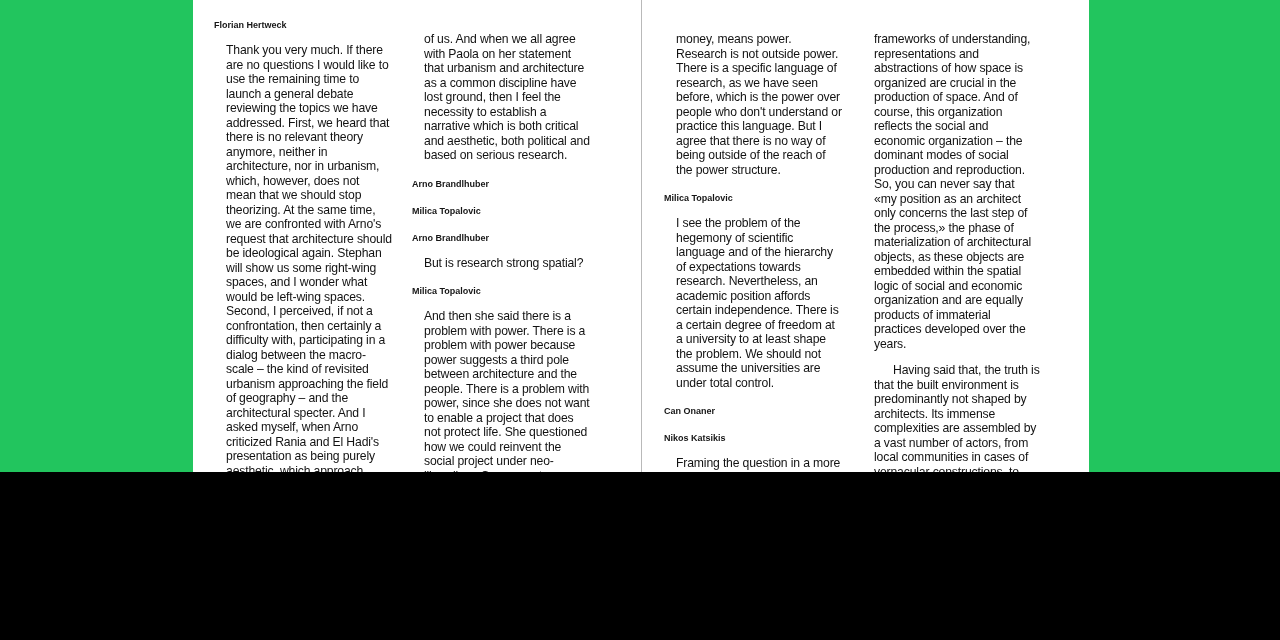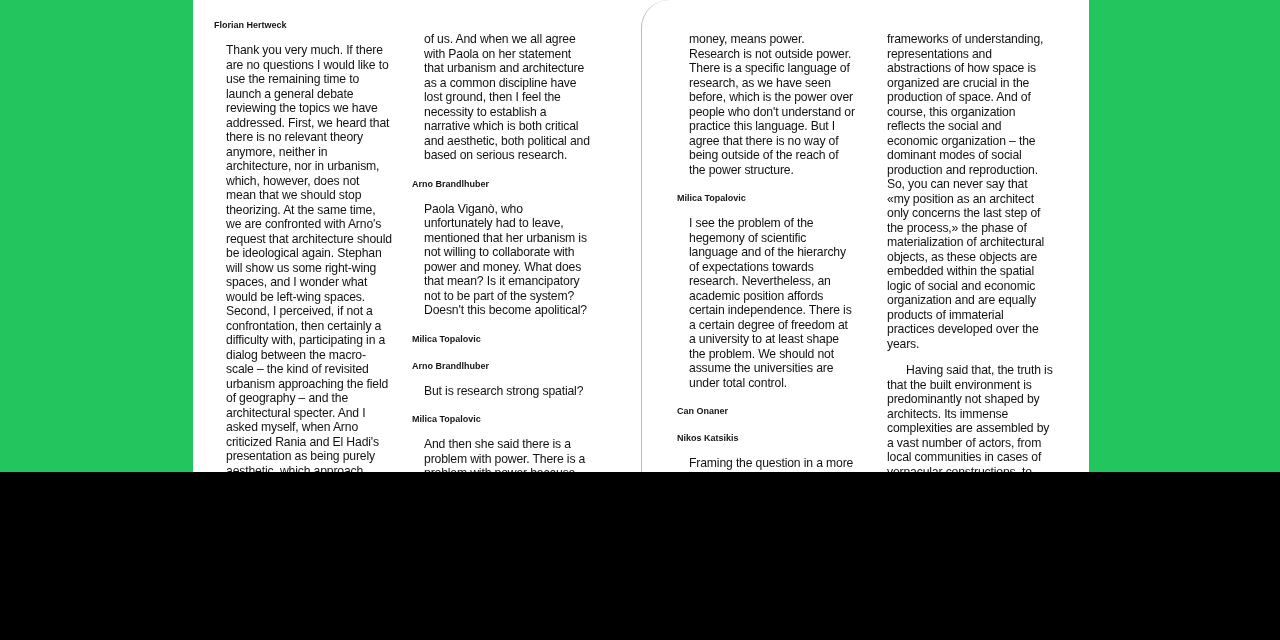--- a/index.html
+++ b/index.html
@@ -17,21 +17,21 @@
     background: #ffffff;
     display: flex;
   }
   .page {
     position: relative;
     width: 448px; height: 640px;
     box-sizing: border-box;
     overflow: hidden;
   }
   .page-left  { padding: 20px 40px 0 21px; }
-  .page-right { padding: 20px 20px 0 35px; border-left: 1px solid #b9b9b9; border-radius: 28px; }
+  .page-right { padding: 20px 20px 0 22px; border-left: 1px solid #b9b9b9; }
   .columns { display: flex; gap: 8px; }
   .col { width: 190px; flex: 0 0 190px; }
   .block { margin: 0; }
   .block + .block { margin-top: 16px; }
   .speaker {
     font-size: 9px;
     font-weight: bold;
     color: #161616;
     line-height: 11px;
     margin: 0 0 3px 0;
@@ -73,21 +73,20 @@
             <div class="speaker">Florian Hertweck</div>
             <p class="body-text">Thank you very much. If there are no questions I would like to use the remaining time to launch a general debate reviewing the topics we have addressed. First, we heard that there is no relevant theory anymore, neither in architecture, nor in urbanism, which, however, does not mean that we should stop theorizing. At the same time, we are confronted with Arno's request that architecture should be ideological again. Stephan will show us some right-wing spaces, and I wonder what would be left-wing spaces. Second, I perceived, if not a confrontation, then certainly a difficulty with, participating in a dialog between the macro-scale – the kind of revisited urbanism approaching the field of geography – and the architectural specter. And I asked myself, when Arno criticized Rania and El Hadi's presentation as being purely aesthetic, which approach would be more utopian? Is it Hans-Jochen Vogel's idea of a ground within which the public interest is embedded because it belongs entirely to the public authority, or is it this ultra-aesthetic representation of utopian, even extra-terrestrial, situations? Because as we all know, utopian images, especially in the 1960s and 1970s, had a tremendous impact on the discourse and also on the production of space. But the critique of communication in a circle of architects and specialists linked directly to architecture, which has become an economy by itself as Bart emphasized, stays in this room, and it concerns all</p>
           </div>
         </div>
         <div class="col">
           <div class="block">
             <p class="body-text">of us. And when we all agree with Paola on her statement that urbanism and architecture as a common discipline have lost ground, then I feel the necessity to establish a narrative which is both critical and aesthetic, both political and based on serious research.</p>
           </div>
           <div class="block">
             <div class="speaker">Arno Brandlhuber</div>
-            <p class="body-text">Paola Viganò, who unfortunately had to leave, mentioned that her urbanism is not willing to collaborate with power and money. What does that mean? Is it emancipatory not to be part of the system? Doesn't this become apolitical?</p>
           </div>
           <div class="block">
             <div class="speaker">Milica Topalovic</div>
           </div>
           <div class="block">
             <div class="speaker">Arno Brandlhuber</div>
             <p class="body-text">But is research strong spatial?</p>
           </div>
           <div class="block">
             <div class="speaker">Milica Topalovic</div>

